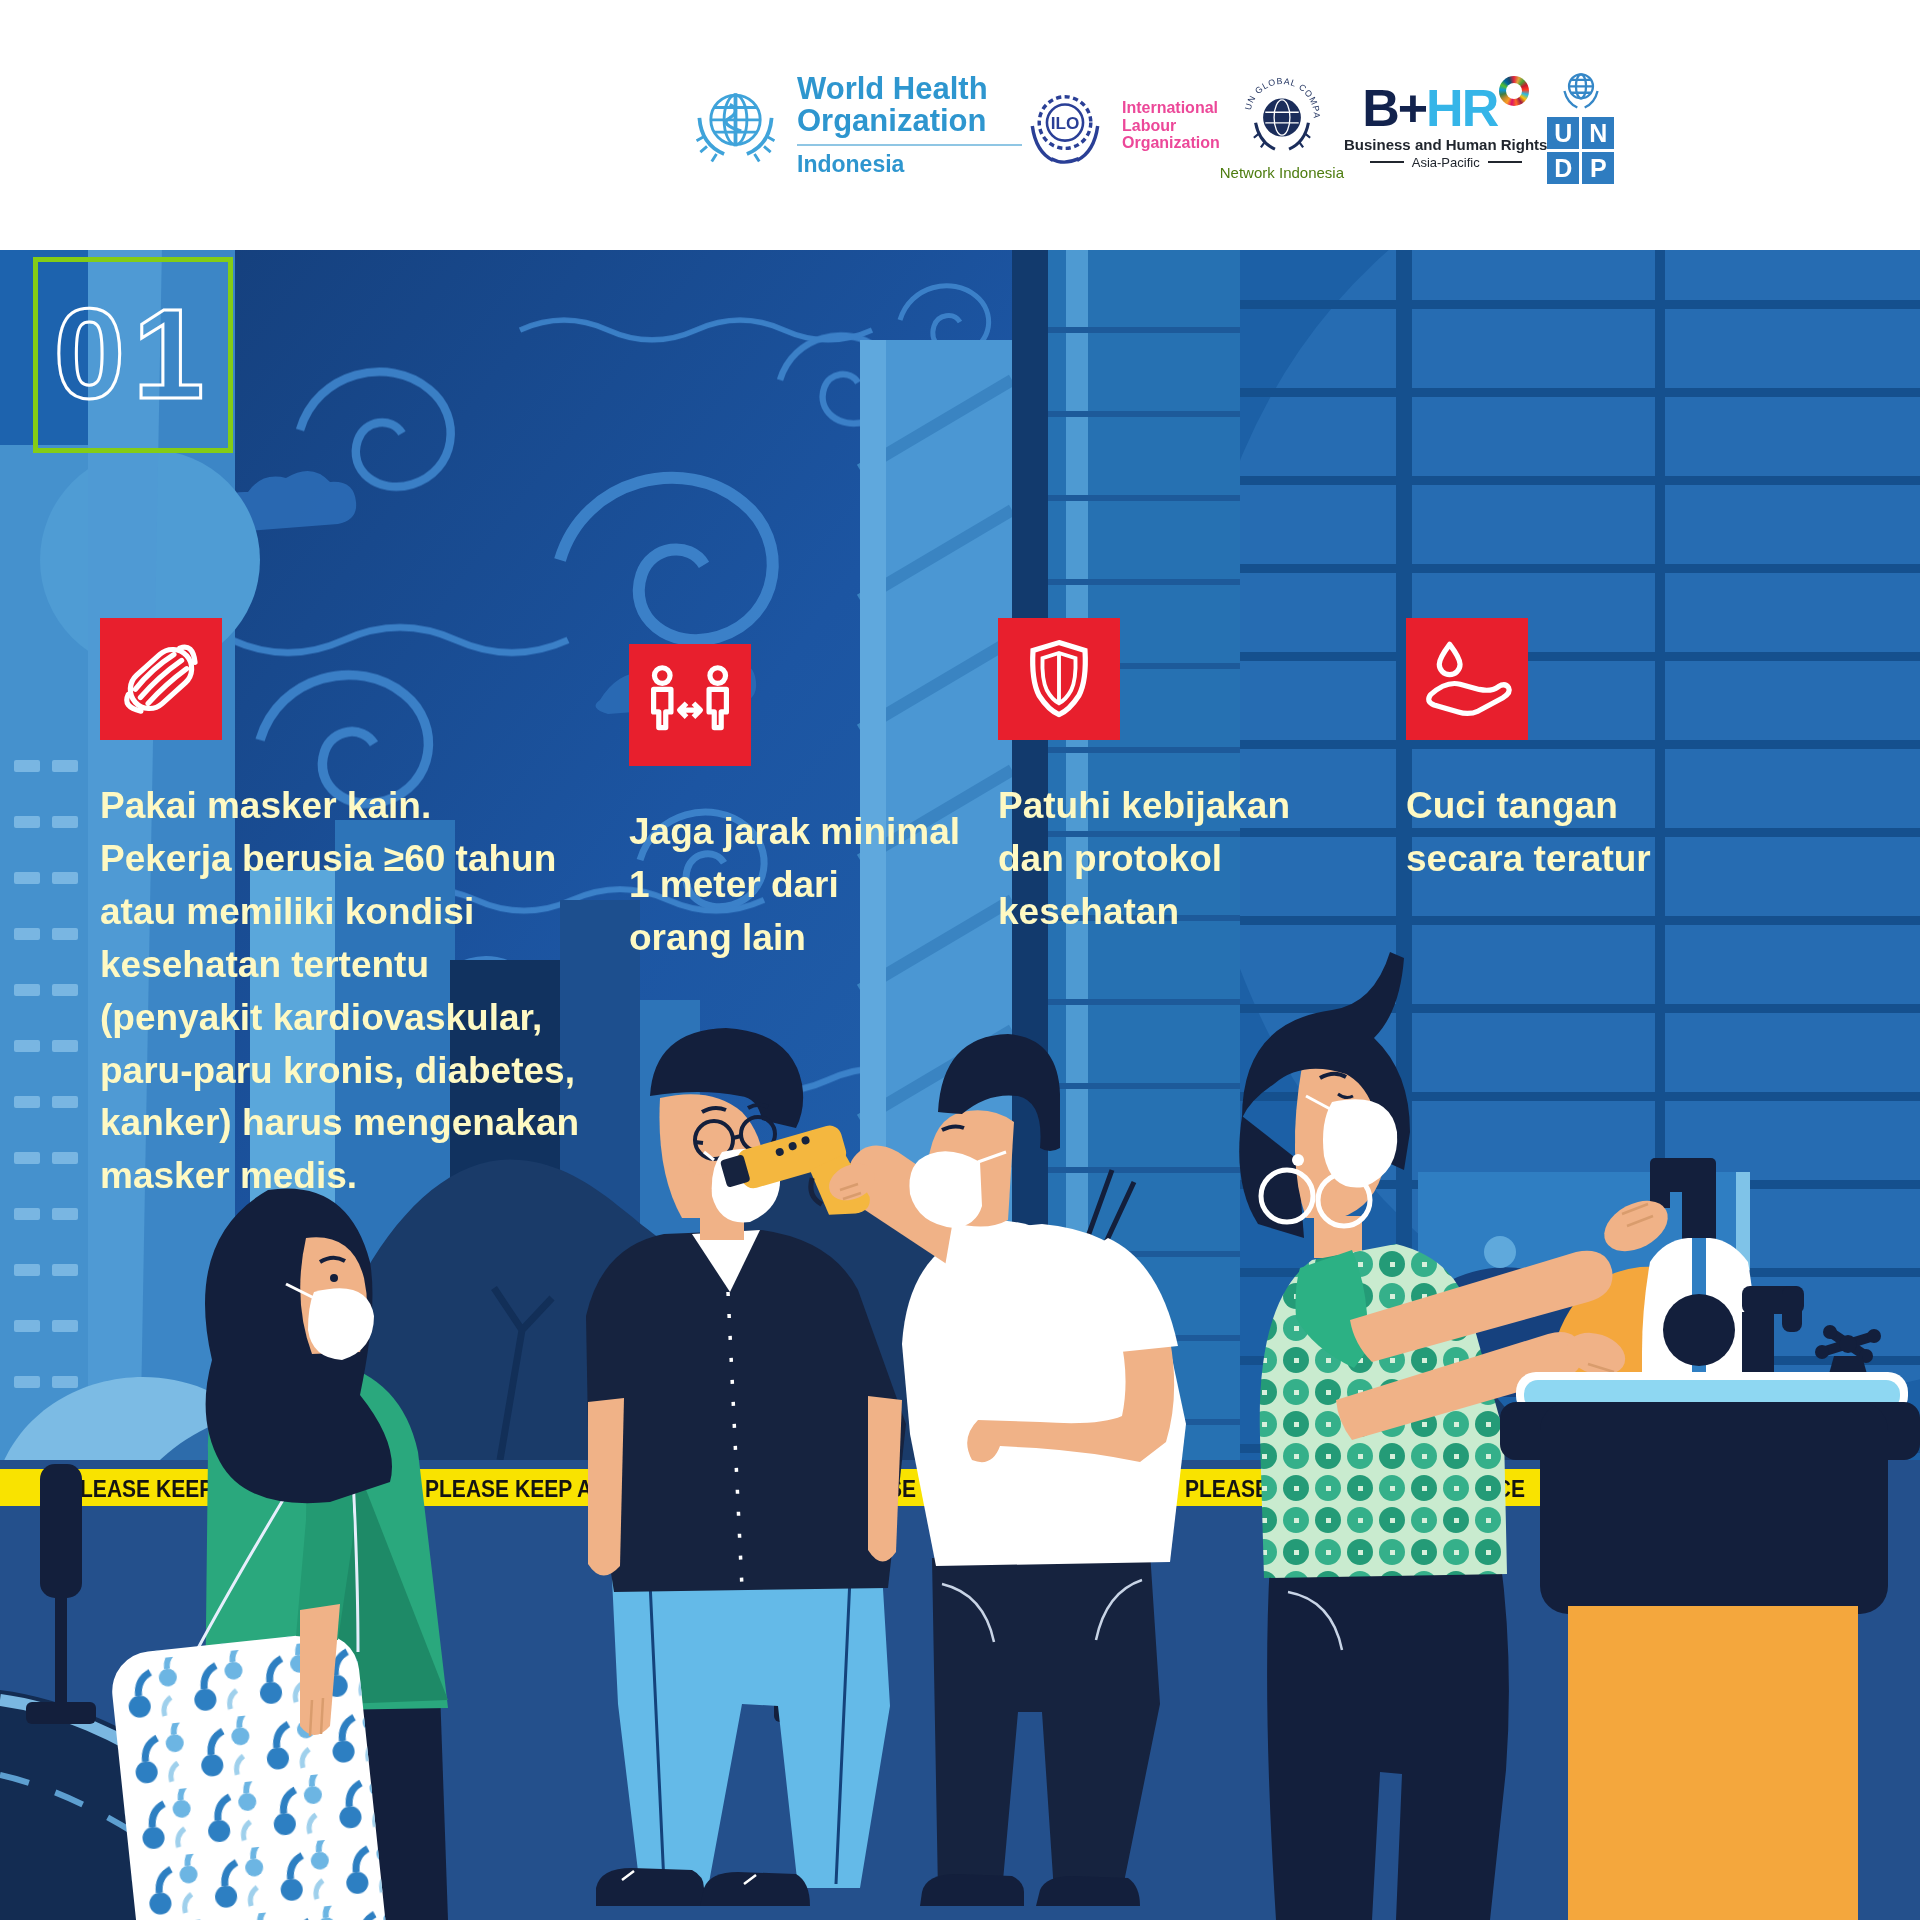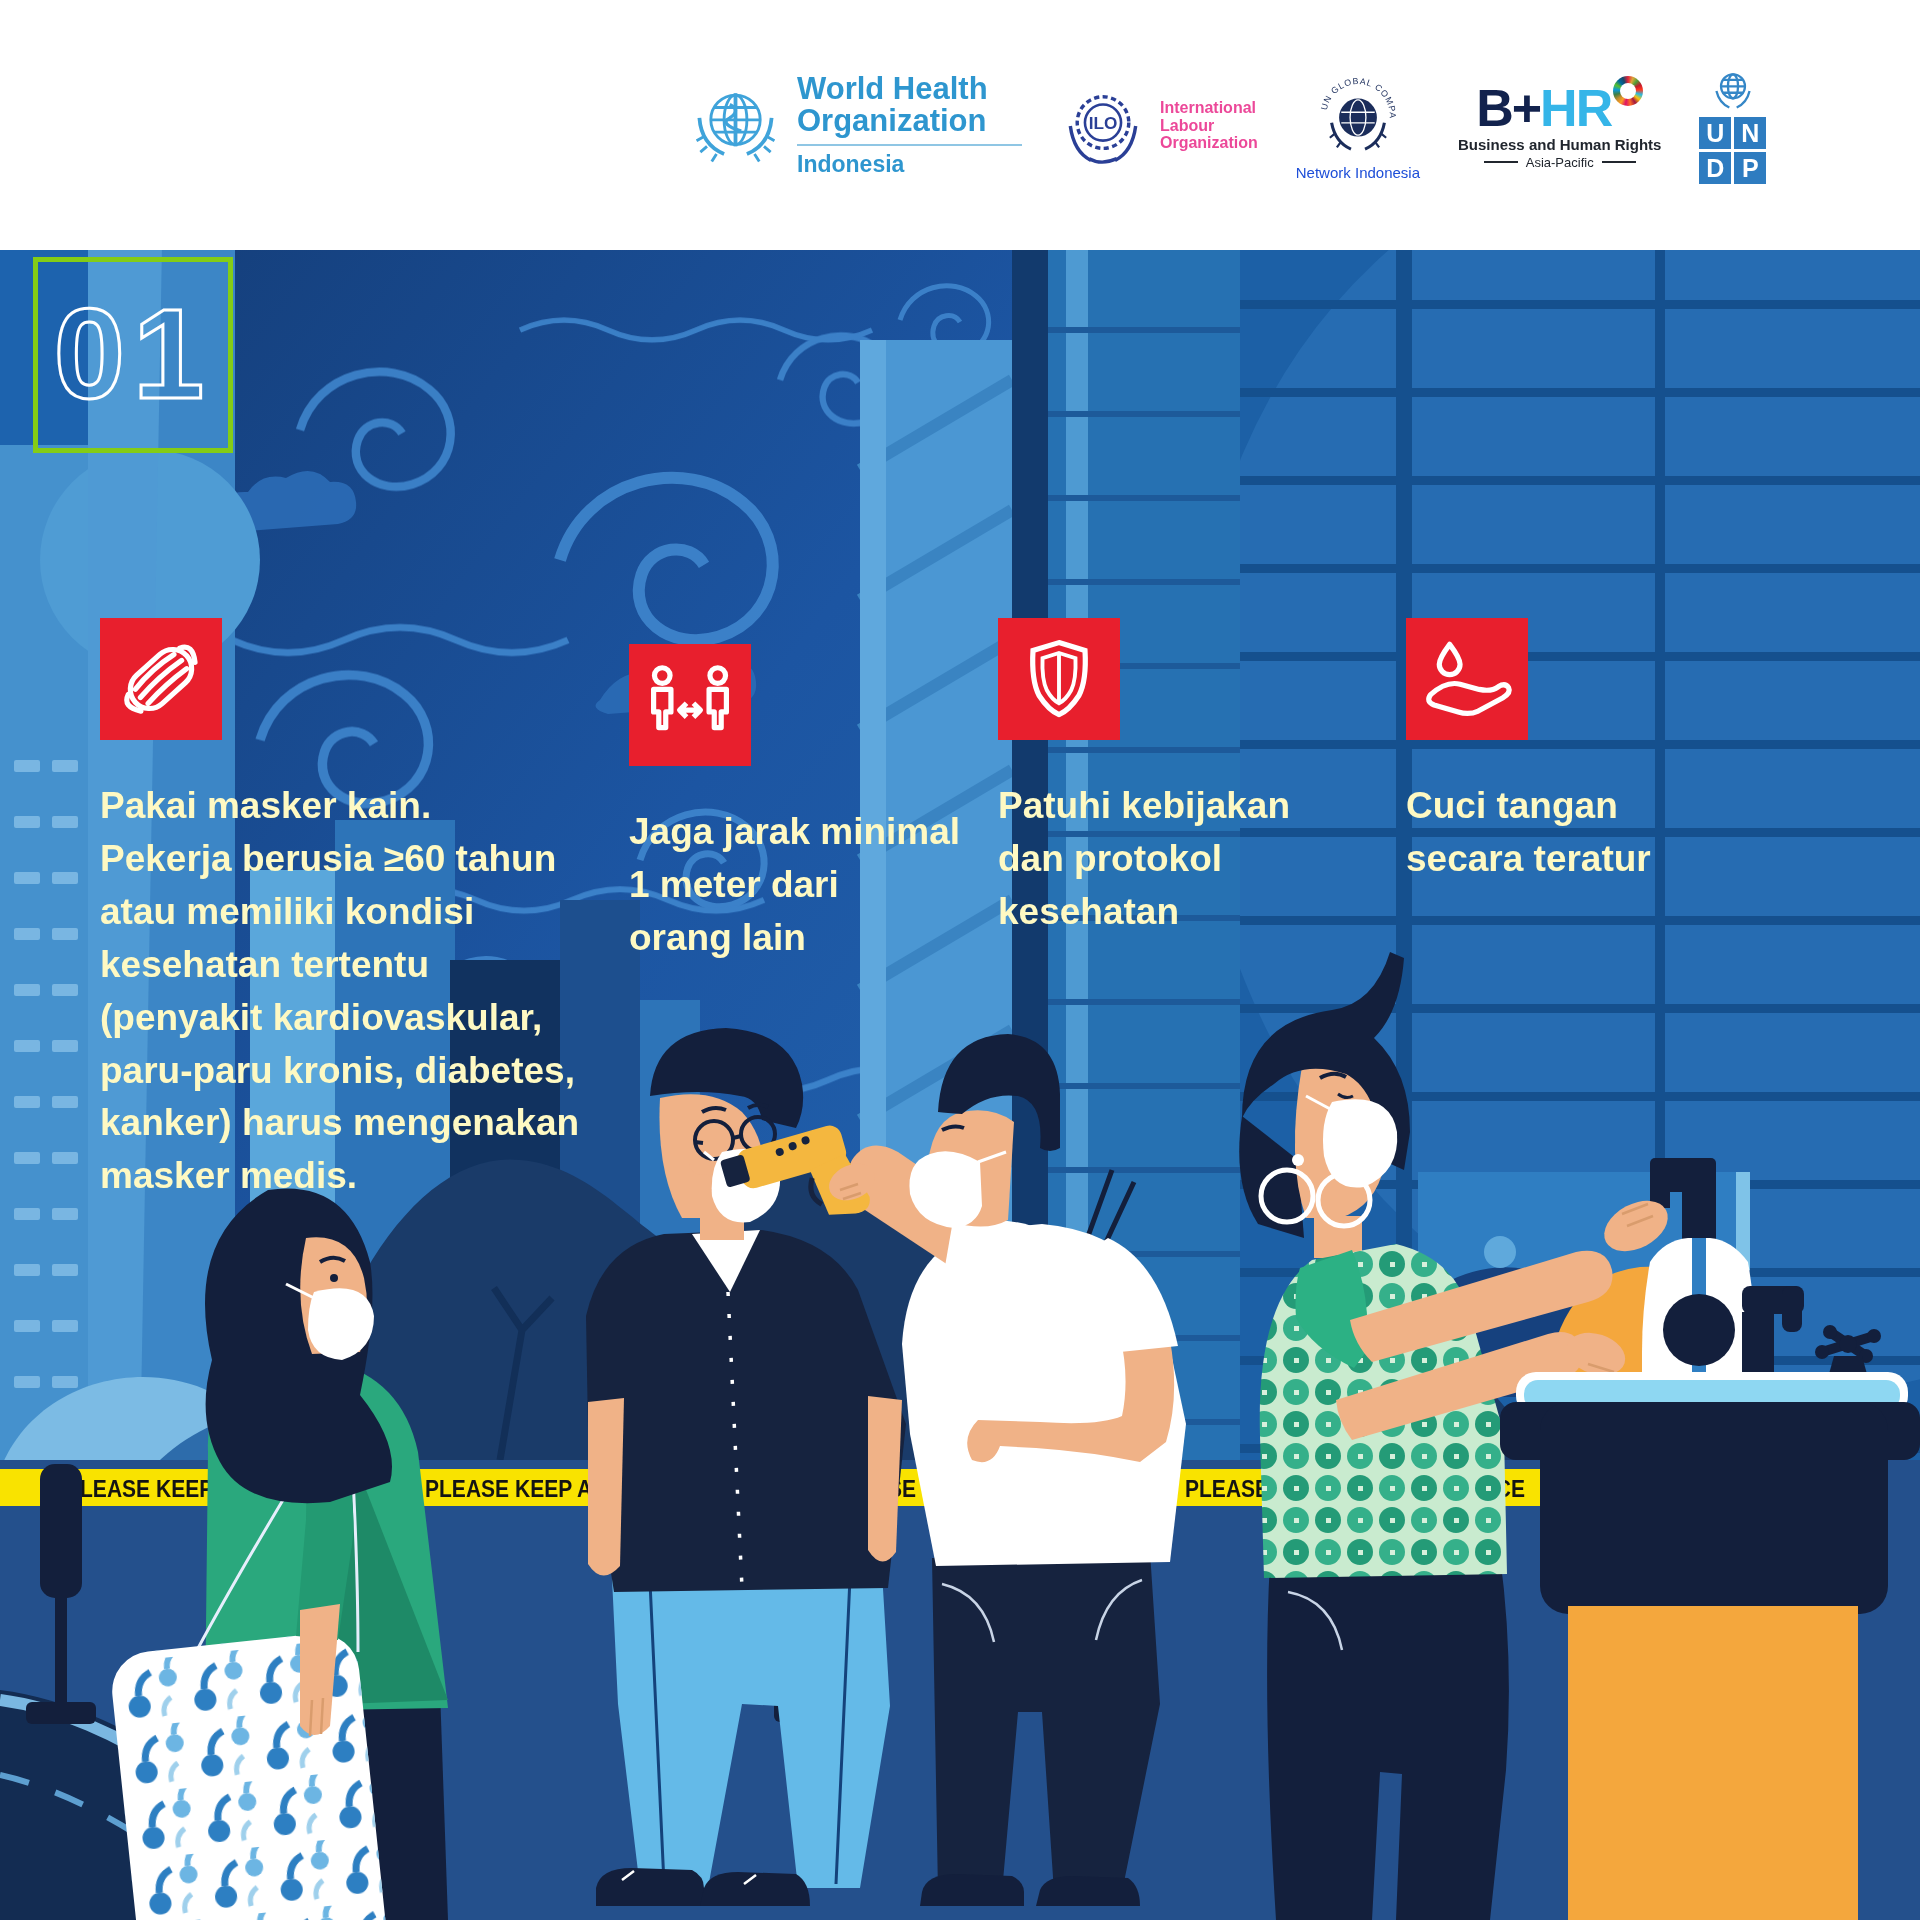--- a/index.html
+++ b/index.html
@@ -1,28 +1,28 @@
 <!DOCTYPE html>
 <html><head>
 <meta charset="utf-8">
 <style>
   html,body{margin:0;padding:0;background:#0c1a33;}
   .stage{position:relative;width:1920px;height:1920px;overflow:hidden;background:#1d63ae;
          font-family:"Liberation Sans",sans-serif;}
   
   .header{position:absolute;left:0;top:0;width:1920px;height:250px;background:#ffffff;z-index:5;}
-  .logo-row{position:absolute;left:688px;top:38px;height:175px;display:flex;align-items:center;gap:38px;}
+  .logo-row{position:absolute;left:688px;top:38px;height:175px;display:flex;align-items:center;}
   .logo{display:flex;align-items:center;gap:14px;}
   .who-text{display:flex;flex-direction:column;}
   .who-name{white-space:pre-line;color:#2e96cf;font-weight:bold;font-size:31px;line-height:1.04;}
   .who-rule{height:2px;background:#8fc6e4;margin:7px 0 5px 0;width:225px;}
   .who-country{color:#2e96cf;font-weight:bold;font-size:23px;}
   .ilo-name{white-space:pre-line;color:#ec4899;font-weight:bold;font-size:16px;line-height:1.12;}
   .ungc{flex-direction:column;gap:6px;align-items:center;}
-  .ungc-sub{color:#1d4ed8;font-size:15px;}
+  .ungc-sub{color:#4d7c0f;font-size:15px;}
   .bhr{flex-direction:column;gap:2px;align-items:center;}
   .bhr-top{display:flex;align-items:flex-start;line-height:1;}
   .bhr-dark{color:#12224d;font-weight:bold;font-size:52px;letter-spacing:-2px;}
   .bhr-light{color:#35b5e8;font-weight:bold;font-size:52px;letter-spacing:-2px;}
   .sdg-wheel{width:30px;height:30px;border-radius:50%;margin:-6px 0 0 2px;position:relative;
     background:conic-gradient(#e5243b,#dda63a,#4c9f38,#c5192d,#ff3a21,#26bde2,#fcc30b,#a21942,#fd6925,#dd1367,#fd9d24,#bf8b2e,#3f7e44,#0a97d9,#56c02b,#00689d,#19486a,#e5243b);}
   .sdg-wheel::after{content:"";position:absolute;left:7px;top:7px;width:16px;height:16px;border-radius:50%;background:#fff;}
   .bhr-line1{color:#21262e;font-size:15px;font-weight:bold;}
   .bhr-line2{color:#21262e;font-size:13px;display:flex;align-items:center;gap:8px;}
   .bhr-line2 .dash{display:inline-block;width:34px;height:2px;background:#21262e;}

